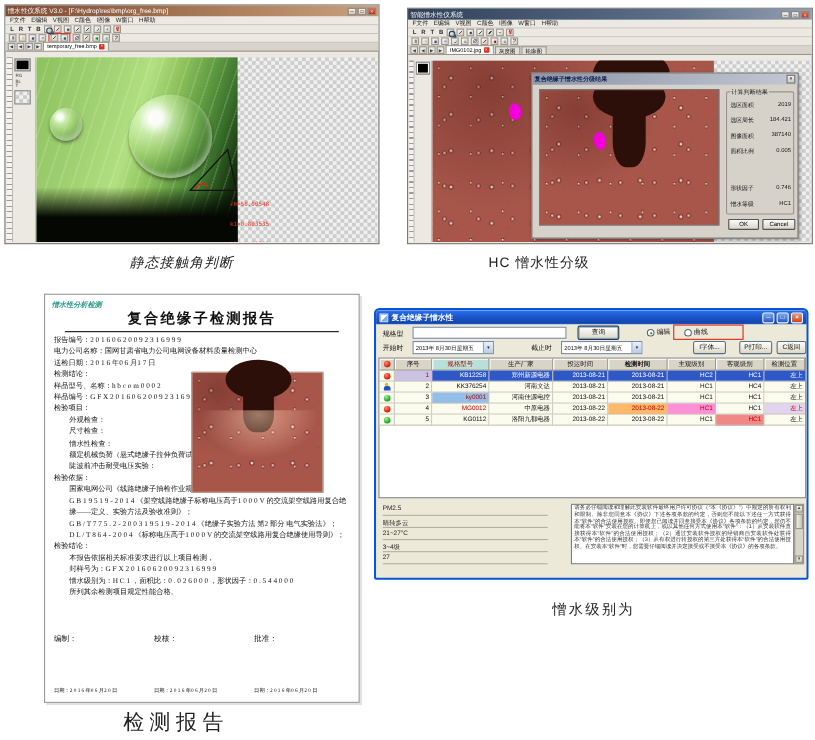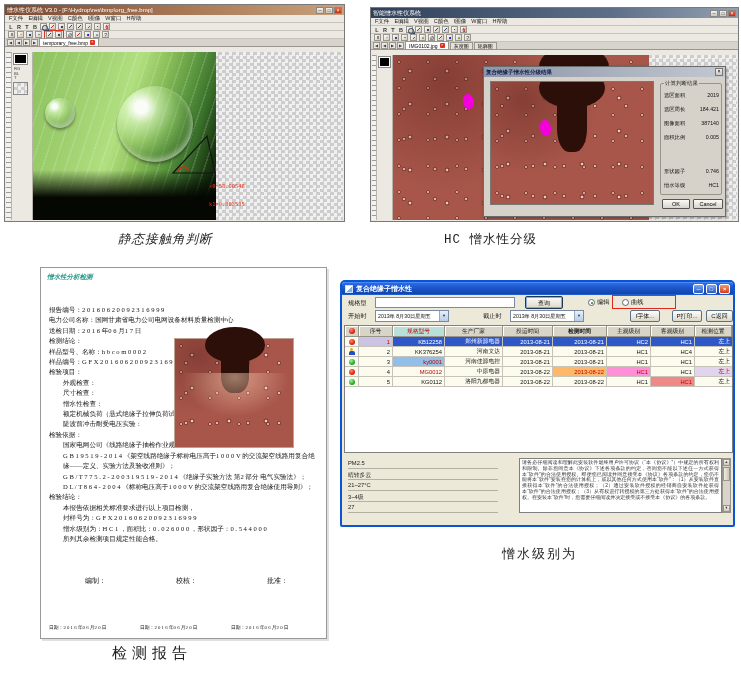--- a/index.html
+++ b/index.html
@@ -79,21 +79,21 @@
 
 
 #report{position:absolute;left:40px;top:267px;width:287px;height:372px;background:#fff;border:1px solid #999;box-shadow:2px 2px 0 rgba(0,0,0,.12);font-family:"Liberation Serif",serif;}
 .brand{position:absolute;left:6px;top:5px;font-size:6.5px;font-weight:bold;font-style:italic;color:#2a9a8a;}
 .rtitle{position:absolute;left:18px;right:18px;top:13px;text-align:center;font-size:13px;font-weight:bold;letter-spacing:2px;border-bottom:1.5px solid #111;padding-bottom:2px;color:#111;}
 .rbody{position:absolute;left:0;top:37px;right:0;font-size:6.6px;line-height:10.4px;color:#151515;}
 .rl{padding-left:8px;padding-right:6px;}
 .rl.i1{padding-left:22px;}
 .rphoto{position:absolute;left:133px;top:70px;width:120px;height:110px;z-index:2;border:1px solid #c0a090;}
 .signs{position:absolute;left:8px;right:4px;top:308px;display:flex;font-size:7px;color:#111;}
-.signs span{width:34%;margin-left:36px;}
+.signs span{width:34%;}
 .dates{position:absolute;left:8px;right:4px;top:356px;display:flex;font-size:4.8px;color:#111;}
 .dates span{width:34%;}
 
 
 #history{position:absolute;left:340px;top:280px;width:395px;height:247px;border:2px solid #0a54d8;border-radius:5px 5px 2px 2px;background:#ece9d8;}
 .xpbar{height:13px;border-radius:3px 3px 0 0;background:linear-gradient(180deg,#5a9cf8 0%,#2a6ae8 10%,#1c56cc 45%,#1346a8 90%,#2a6ae8 100%);display:flex;align-items:center;padding:0 3px;color:#fff;font-size:7px;font-weight:bold;gap:3px;}
 .xpico{width:8px;height:8px;border:1px solid #cfe0ff;background:linear-gradient(135deg,#fff 55%,#7ab0e8 55%);}
 .xpbtns{margin-left:auto;display:flex;gap:2px;}
 .xpb{width:11px;height:10px;border:1px solid #fff;border-radius:2px;background:linear-gradient(180deg,#7aa8f0,#2a58c0);color:#fff;font-size:5.5px;line-height:8px;text-align:center;}
 .xpb.close{background:linear-gradient(180deg,#f09878,#d04018);}
@@ -133,21 +133,21 @@
 .benv{position:absolute;left:6px;font-size:5.8px;color:#222;border-bottom:1px solid #b4b0a4;width:150px;height:9px;}
 .eulatxt{position:absolute;left:177px;top:163px;width:203px;height:55px;background:#fff;border:1px solid #808080;font-size:5px;line-height:5.8px;color:#333;padding:1px 2px;text-align:justify;overflow:hidden;}
 .sb{position:absolute;left:380px;top:163px;width:9px;height:55px;background:#d8d4cc;border:1px solid #989488;}
 .sb .ar{position:absolute;left:0;right:0;height:7px;background:linear-gradient(180deg,#f8f6f0,#ccc8bc);border:1px solid #989488;font-size:3.8px;line-height:5.5px;text-align:center;color:#444;}
 .sb .ar.up{top:0;}
 .sb .ar.dn{bottom:0;}
 .sb .th{position:absolute;left:0;right:0;top:8px;height:14px;background:linear-gradient(90deg,#f0eee6,#c8c4b8);border:1px solid #989488;}
 
 
 .cap{position:absolute;font-size:12.5px;color:#222;letter-spacing:1px;}
-#cap3{font-size:15px;letter-spacing:5px;}
+#cap3{font-size:19px;letter-spacing:5px;}
 #cap4{font-size:13px;letter-spacing:2px;}
 </style>
 </head>
 <body>
 
 <div id="root">
 
   <div class="appwin" id="win1" style="left:4px;top:4px;width:341px;height:218px;">
     <div class="tbar brown">
       <span>憎水性仪系统 V3.0 - [F:\Hydrop\res\bmp\org_free.bmp]</span>
@@ -341,24 +341,25 @@
           </div>
         <div class="fldrow" style="top:98px;">
             <span>憎水等级</span>
             <span>HC1</span>
           </div>
       </div>
       <div class="dbtn" style="left:178px;top:132px;width:28px;">OK</div>
       <div class="dbtn" style="left:209px;top:132px;width:30px;">Cancel</div>
     </div>
   </div>
-  <div class="cap" id="cap2" style="left:444px;top:231px;font-family:Liberation Mono, monospace;">HC 憎水性分级</div>
+  <div class="cap" id="cap2" style="left:444px;top:231px;">HC 憎水性分级</div>
 
   <div id="report">
     <div class="brand">憎水性分析检测</div>
+    <div class="rtitle">复合绝缘子检测报告</div>
     <div class="rphoto redsurf">
       <div class="stemcap" style="left:30px;top:-12px;width:60px;height:36px;"></div>
       <div class="stemneck" style="left:46px;top:14px;width:28px;height:40px;"></div>
       <div class="flare" style="left:6px;top:34px;width:108px;height:44px;"></div>
     </div>
     <div class="rbody">
       <div class="rl">报告编号：2 0 1 6 0 6 2 0 0 9 2 3 1 6 9 9 9</div>
       <div class="rl">电力公司名称：国网甘肃省电力公司电网设备材料质量检测中心</div>
       <div class="rl">送检日期：2 0 1 6 年0 6 月1 7 日</div>
       <div class="rl">检测结论：</div>

